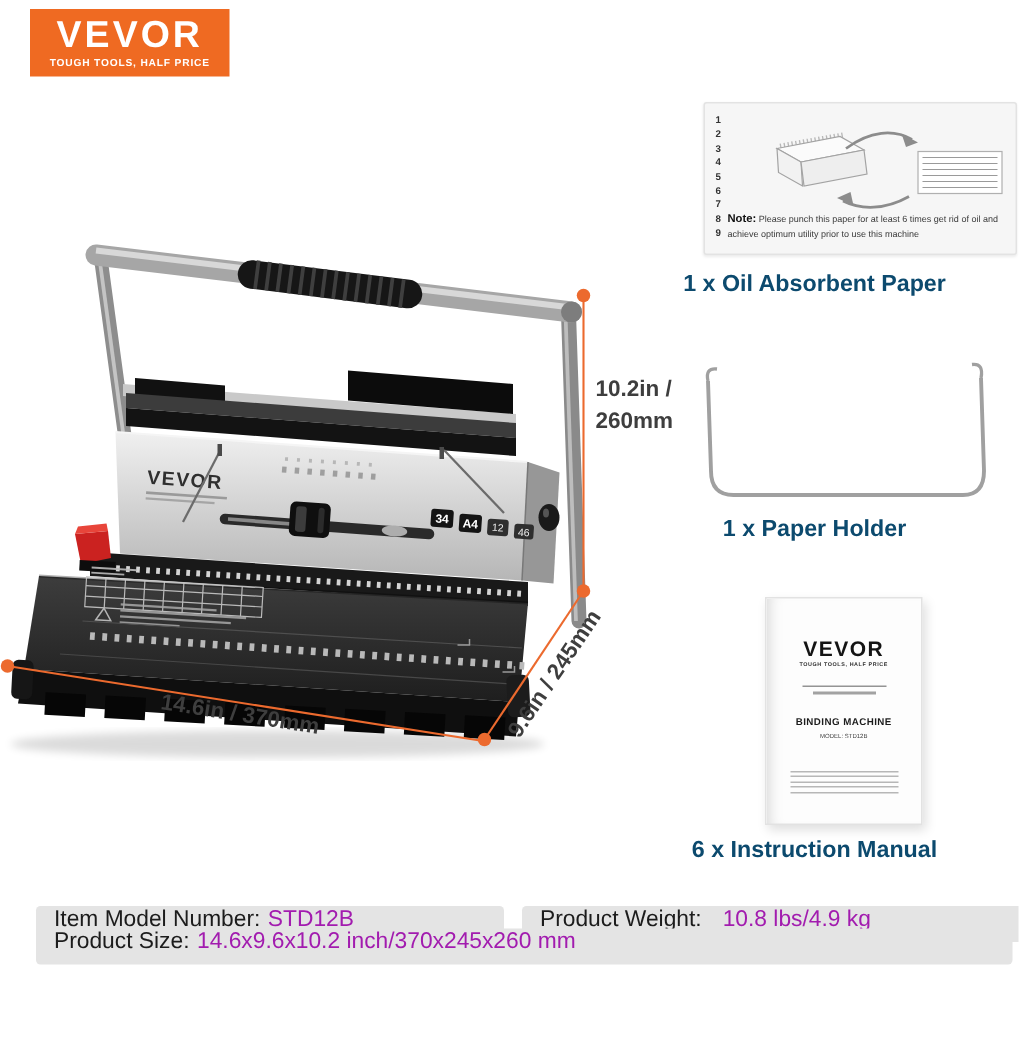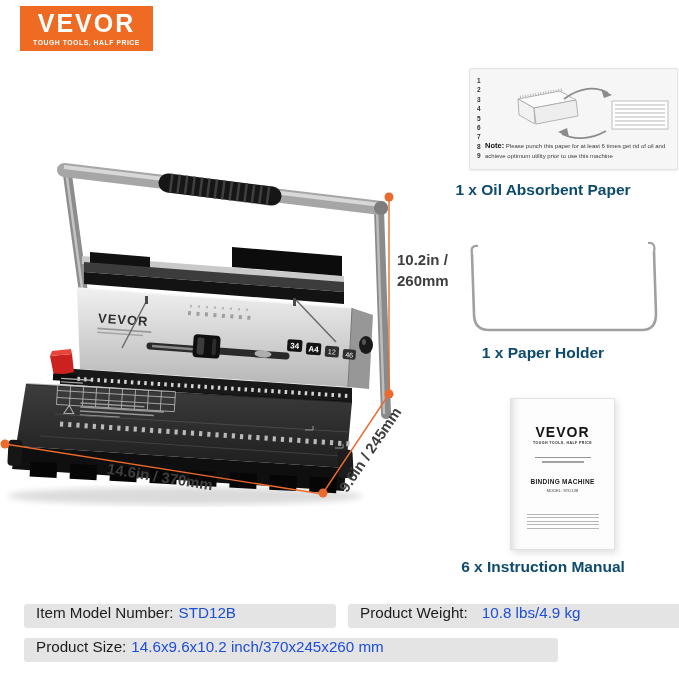--- a/index.html
+++ b/index.html
@@ -49,21 +49,21 @@
   .m-title{font-size:6.5px;font-weight:700;color:#1c1c1c;margin-top:15px;letter-spacing:.3px;}
   .m-model{font-size:4px;color:#444;margin-top:3px;}
   .m-para{margin-top:21px;}
   .m-para div{width:72px;height:1.1px;background:#b7b7b7;margin:2.4px auto 0;}
 
   
   .pill{position:absolute;height:24px;background:#e4e4e4;border-radius:3px;
         display:flex;padding:0 12px;box-sizing:border-box;
         font-size:15.2px;white-space:nowrap;overflow:visible;}
   .pill .lab{color:#1c1c1c;}
-  .pill .val{color:#1d4ed8;margin-left:5px;}
+  .pill .val{color:#a21caf;margin-left:5px;}
   .pill .val.wide-gap{margin-left:14px;}
 </style>
 </head>
 <body>
 
 <div class="canvas">
 
   <div class="logo">
     <div class="logo-name">VEVOR</div>
     <div class="logo-tag">TOUGH TOOLS, HALF PRICE</div>
@@ -287,18 +287,18 @@
   <div class="acc-label" style="top:558px">6 x Instruction Manual</div>
 
   <div class="pill" style="left:24px;top:604px;width:312px">
     <span class="lab">Item Model Number:</span>
     <span class="val">STD12B</span>
   </div>
   <div class="pill" style="left:348px;top:604px;width:353px">
     <span class="lab">Product Weight:</span>
     <span class="val wide-gap">10.8 lbs/4.9 kg</span>
   </div>
-  <div class="pill" style="left:24px;top:638px;width:534px">
+  <div class="pill" style="left:24px;top:619px;width:651px">
     <span class="lab">Product Size:</span>
     <span class="val">14.6x9.6x10.2 inch/370x245x260 mm</span>
   </div>
 
 </div>
 
 </body></html>

